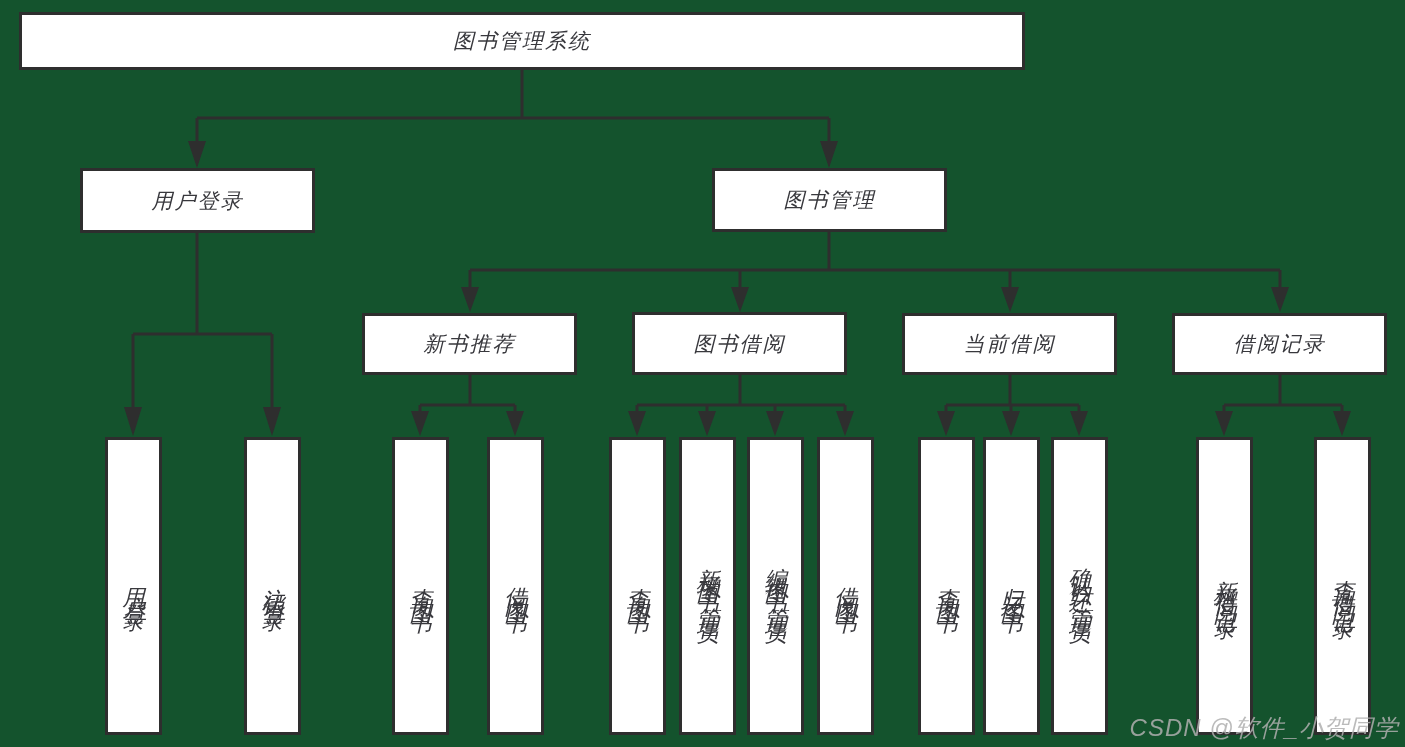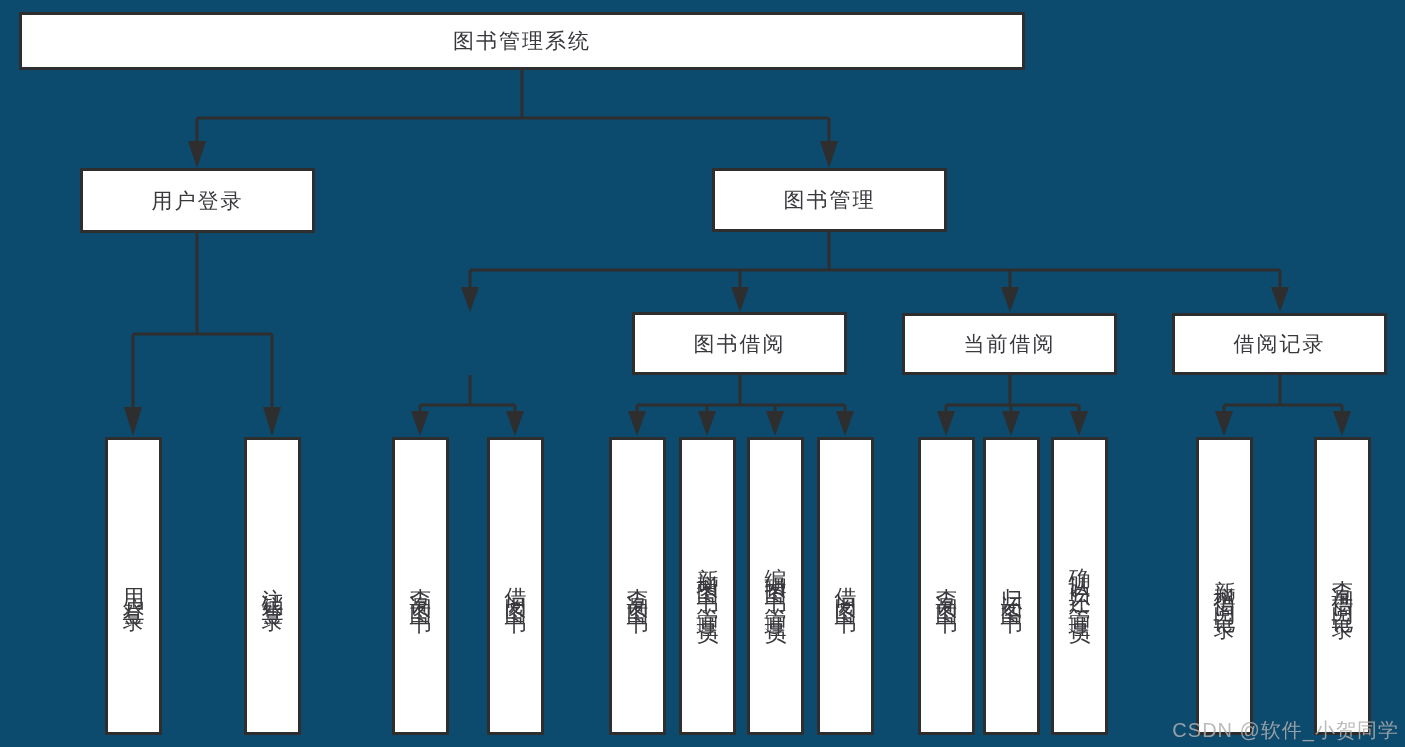--- a/index.html
+++ b/index.html
@@ -1,23 +1,24 @@
 <!DOCTYPE html>
 <html><head>
 <meta charset="utf-8">
 <style>
   * { margin: 0; padding: 0; box-sizing: border-box; }
   html, body { background: #ffffff; }
   .canvas {
     position: relative;
     width: 1405px;
     height: 747px;
-    background: #0c4a6e;
+    background: #14532d;
     font-family: "Liberation Sans", sans-serif;
     overflow: hidden;
+    font-style: italic;
   }
   .connectors {
     position: absolute;
     inset: 0;
     width: 100%;
     height: 100%;
     pointer-events: none;
   }
   .node {
     position: absolute;
@@ -43,21 +44,21 @@
     text-orientation: mixed;
     font-size: 22px;
     letter-spacing: 8px;
     line-height: 1;
     color: #38383d;
   }
   .watermark {
     position: absolute;
     right: 6px;
     bottom: 3px;
-    font-size: 20px;
+    font-size: 24px;
     letter-spacing: 1px;
     color: rgba(175, 175, 175, 0.85);
     z-index: 5;
     white-space: nowrap;
   }
   
   .n-root            { left: 19px;   top: 12px;  width: 1006px; height: 58px; }
   .n-user-login      { left: 80px;   top: 168px; width: 235px;  height: 65px; }
   .n-book-mgmt       { left: 712px;  top: 168px; width: 235px;  height: 64px; justify-content: center; }
   .n-new-book-rec    { left: 362px;  top: 313px; width: 215px;  height: 62px; }
@@ -178,20 +179,23 @@
     <span>图书管理系统</span>
   </div>
 
   <div class="node hnode n-user-login">
     <span>用户登录</span>
   </div>
   <div class="node hnode n-book-mgmt">
     <span>图书管理</span>
   </div>
 
+  <div class="node hnode n-new-book-rec">
+    <span>新书推荐</span>
+  </div>
   <div class="node hnode n-book-borrow">
     <span>图书借阅</span>
   </div>
   <div class="node hnode n-current-borrow">
     <span>当前借阅</span>
   </div>
   <div class="node hnode n-borrow-records">
     <span>借阅记录</span>
   </div>
 

